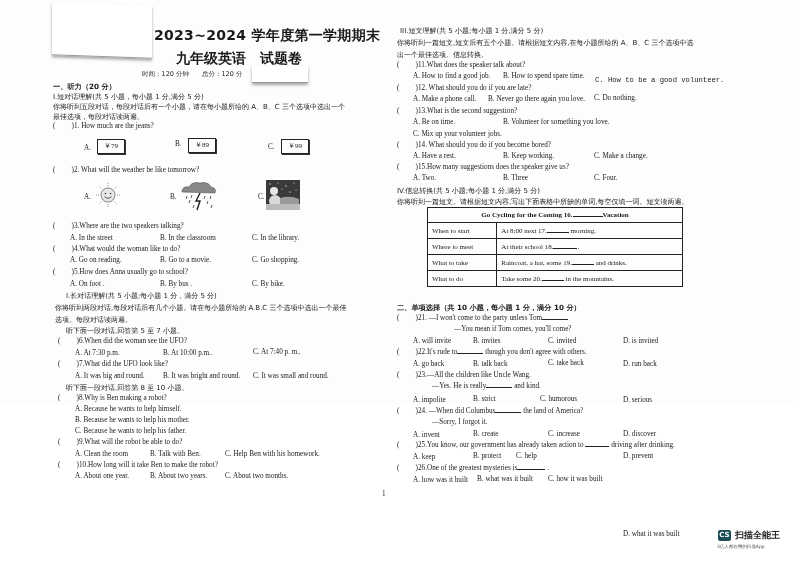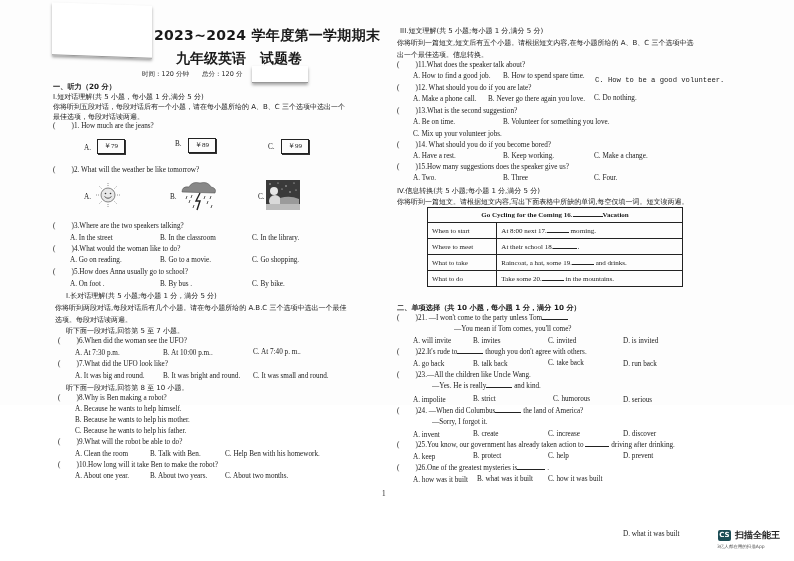--- a/index.html
+++ b/index.html
@@ -218,34 +218,34 @@
   <div class="abs t" style="left:397px;top:348px;"><span>( 　　)22.It's rude to</span><span class="blank" style="width:26px;"></span><span> though you don't agree with others.</span></div>
   <div class="abs t" style="left:413px;top:360px;">A. go back</div>
   <div class="abs t" style="left:473px;top:360px;">B. talk back</div>
   <div class="abs t" style="left:548px;top:359px;">C. take back</div>
   <div class="abs t" style="left:623px;top:360px;">D. run back</div>
 
   <div class="abs t" style="left:397px;top:371px;">( 　　)23.—All the children like Uncle Wang.</div>
   <div class="abs t" style="left:432px;top:382px;"><span>—Yes. He is really</span><span class="blank" style="width:26px;"></span><span> and kind.</span></div>
   <div class="abs t" style="left:413px;top:396px;">A. impolite</div>
   <div class="abs t" style="left:473px;top:395px;">B. strict</div>
-  <div class="abs t" style="left:553px;top:395px;text-align:right;">C. humorous</div>
+  <div class="abs t" style="left:540px;top:395px;text-align:right;">C. humorous</div>
   <div class="abs t" style="left:623px;top:396px;">D. serious</div>
 
   <div class="abs t" style="left:397px;top:407px;"><span>( 　　)24.  —When did Columbus</span><span class="blank" style="width:26px;"></span><span> the land of America?</span></div>
   <div class="abs t" style="left:432px;top:418px;">—Sorry, I forgot it.</div>
   <div class="abs t" style="left:413px;top:431px;">A. invent</div>
   <div class="abs t" style="left:473px;top:430px;">B. create</div>
   <div class="abs t" style="left:548px;top:430px;">C. increase</div>
   <div class="abs t" style="left:623px;top:430px;">D. discover</div>
 
   <div class="abs t" style="left:397px;top:441px;"><span>( 　　)25.You know, our government has already taken action to</span> <span class="blank" style="width:24px;"></span><span> driving after drinking.</span></div>
   <div class="abs t" style="left:413px;top:453px;">A. keep</div>
   <div class="abs t" style="left:473px;top:452px;">B. protect</div>
-  <div class="abs t" style="left:548px;top:452px;">C. help</div>
+  <div class="abs t" style="left:516px;top:452px;">C. help</div>
   <div class="abs t" style="left:623px;top:452px;">D. prevent</div>
 
   <div class="abs t" style="left:397px;top:464px;"><span>( 　　)26.One of the greatest mysteries is</span><span class="blank" style="width:28px;"></span><span> .</span></div>
   <div class="abs t" style="left:413px;top:476px;">A. how was it built</div>
   <div class="abs t" style="left:477px;top:475px;">B. what was it built</div>
   <div class="abs t" style="left:548px;top:475px;">C. how it was built</div>
   <div class="abs t" style="left:623px;top:495px;margin-top:35px;">D. what it was built</div>
 
   <div class="logo-box" style="left:718px;top:530px;width:13px;height:11px;line-height:11px;">CS</div>
   <div class="abs" style="left:735px;top:529px;font-family:'DejaVu Sans',sans-serif;font-size:9px;font-weight:bold;color:#222;">扫描全能王</div>

